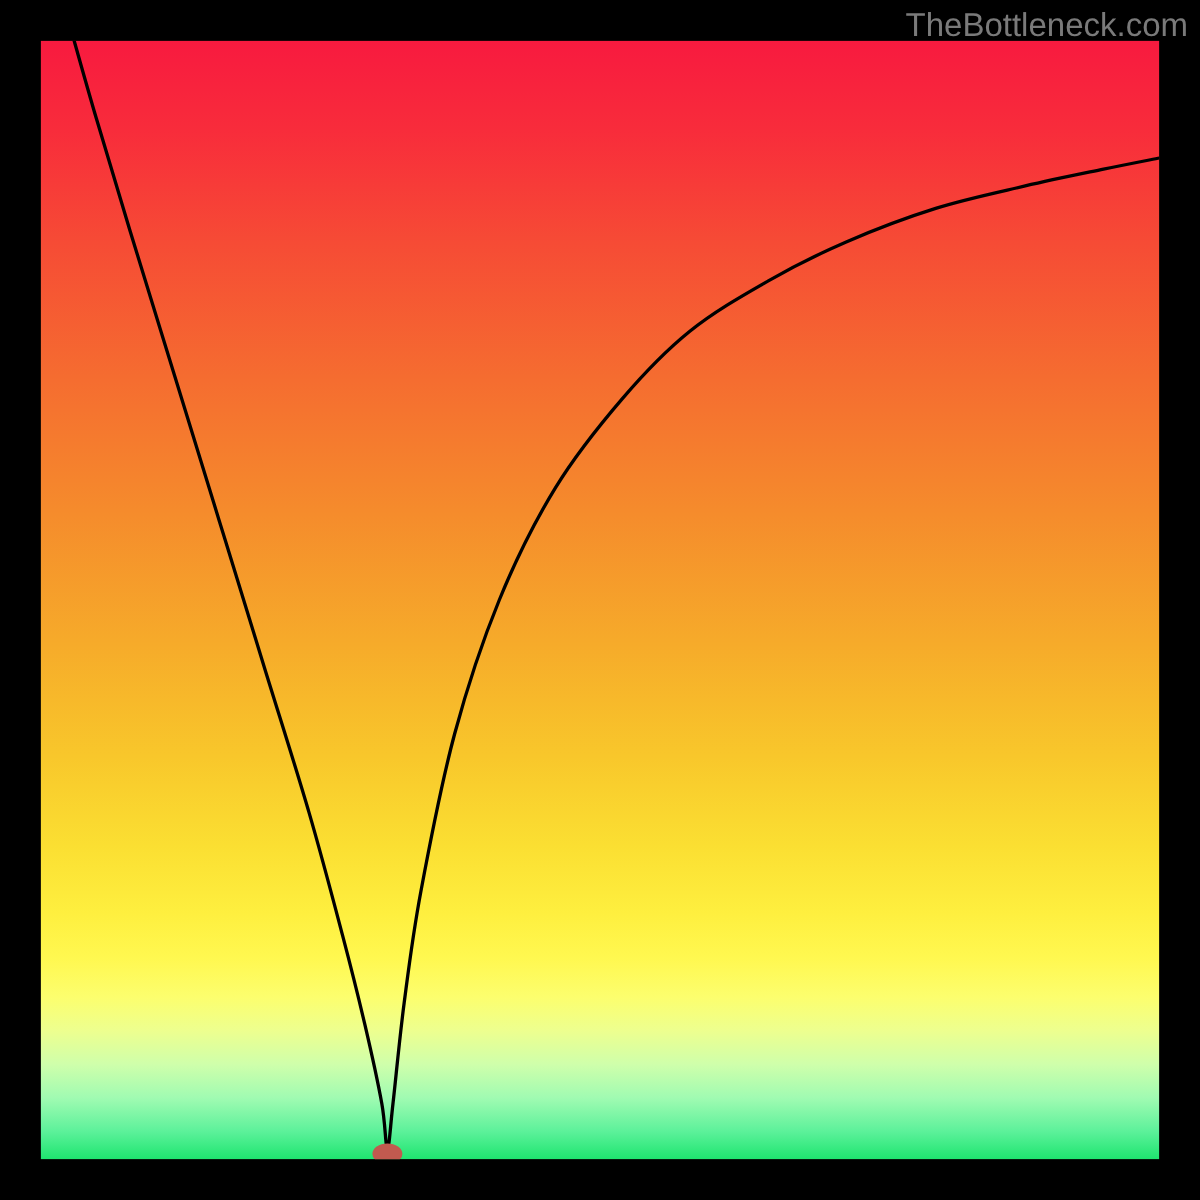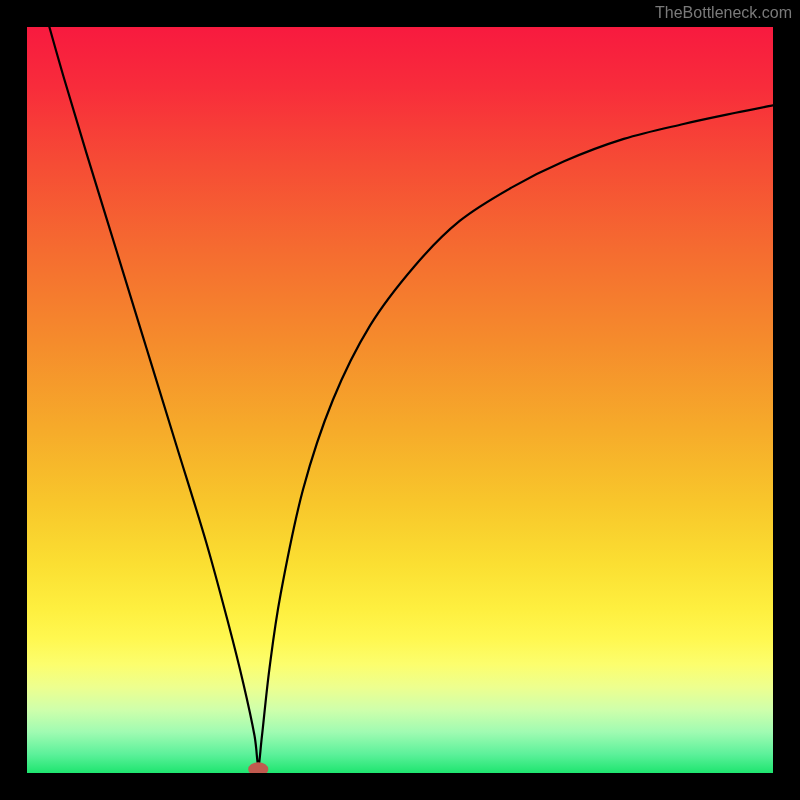--- a/index.html
+++ b/index.html
@@ -14,21 +14,21 @@
     width: 800px;
     height: 800px;
     position: relative;
     background: #000;
   }
   .watermark {
     position: absolute;
     top: 4px;
     right: 8px;
     color: #7a7a7a;
-    font-size: 16px;
+    font-size: 22px;
     font-weight: 500;
     z-index: 10;
   }
   .plot-frame {
     position: absolute;
     left: 27px;
     top: 27px;
     width: 746px;
     height: 746px;
     overflow: hidden;

